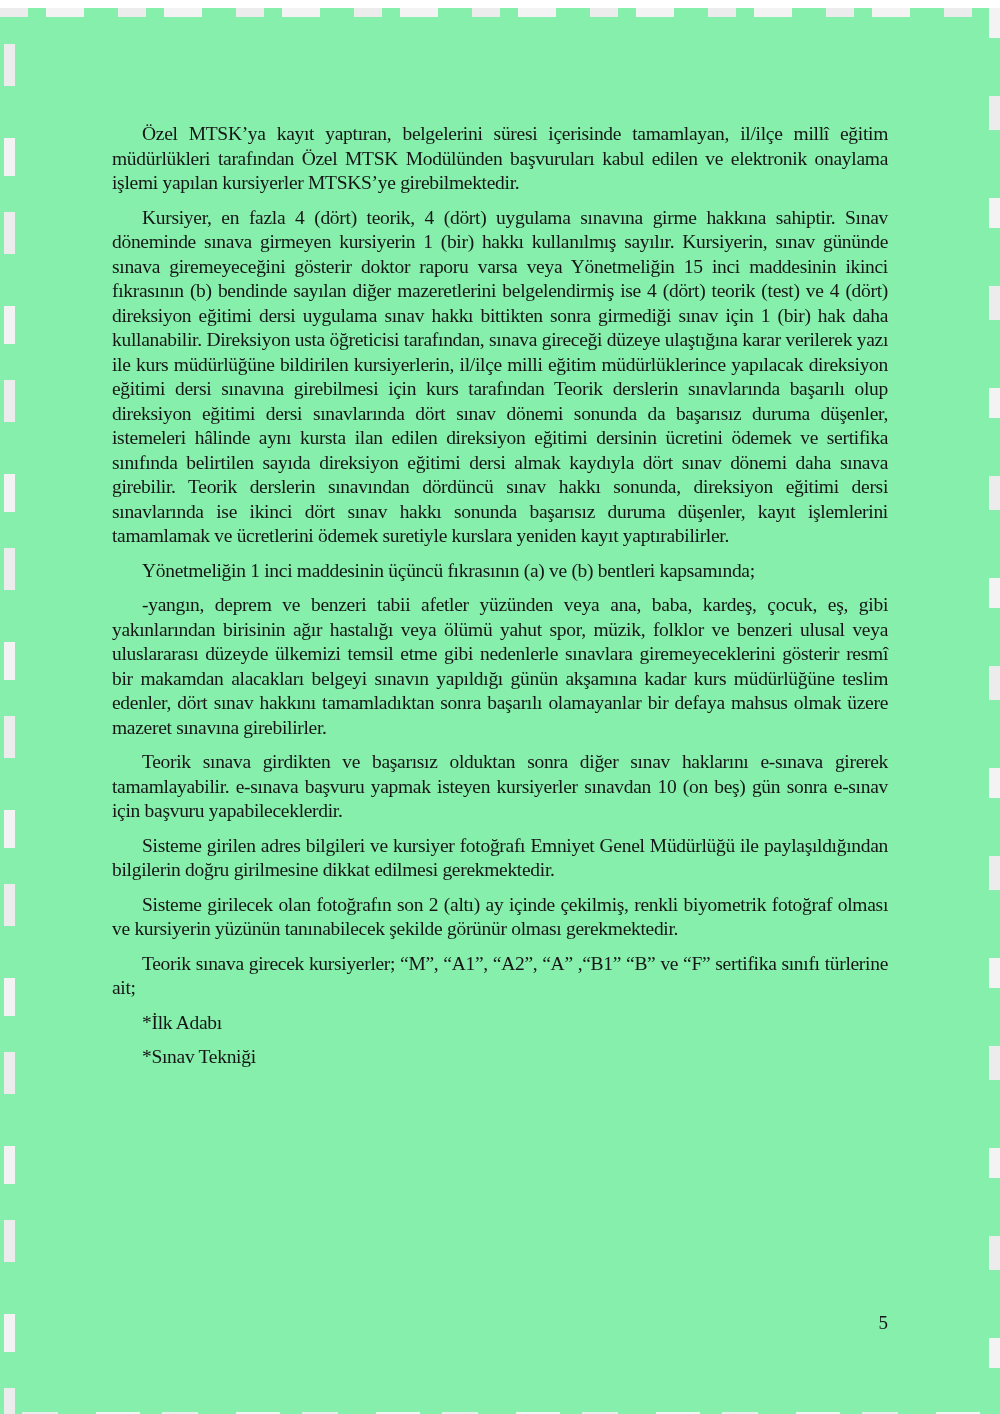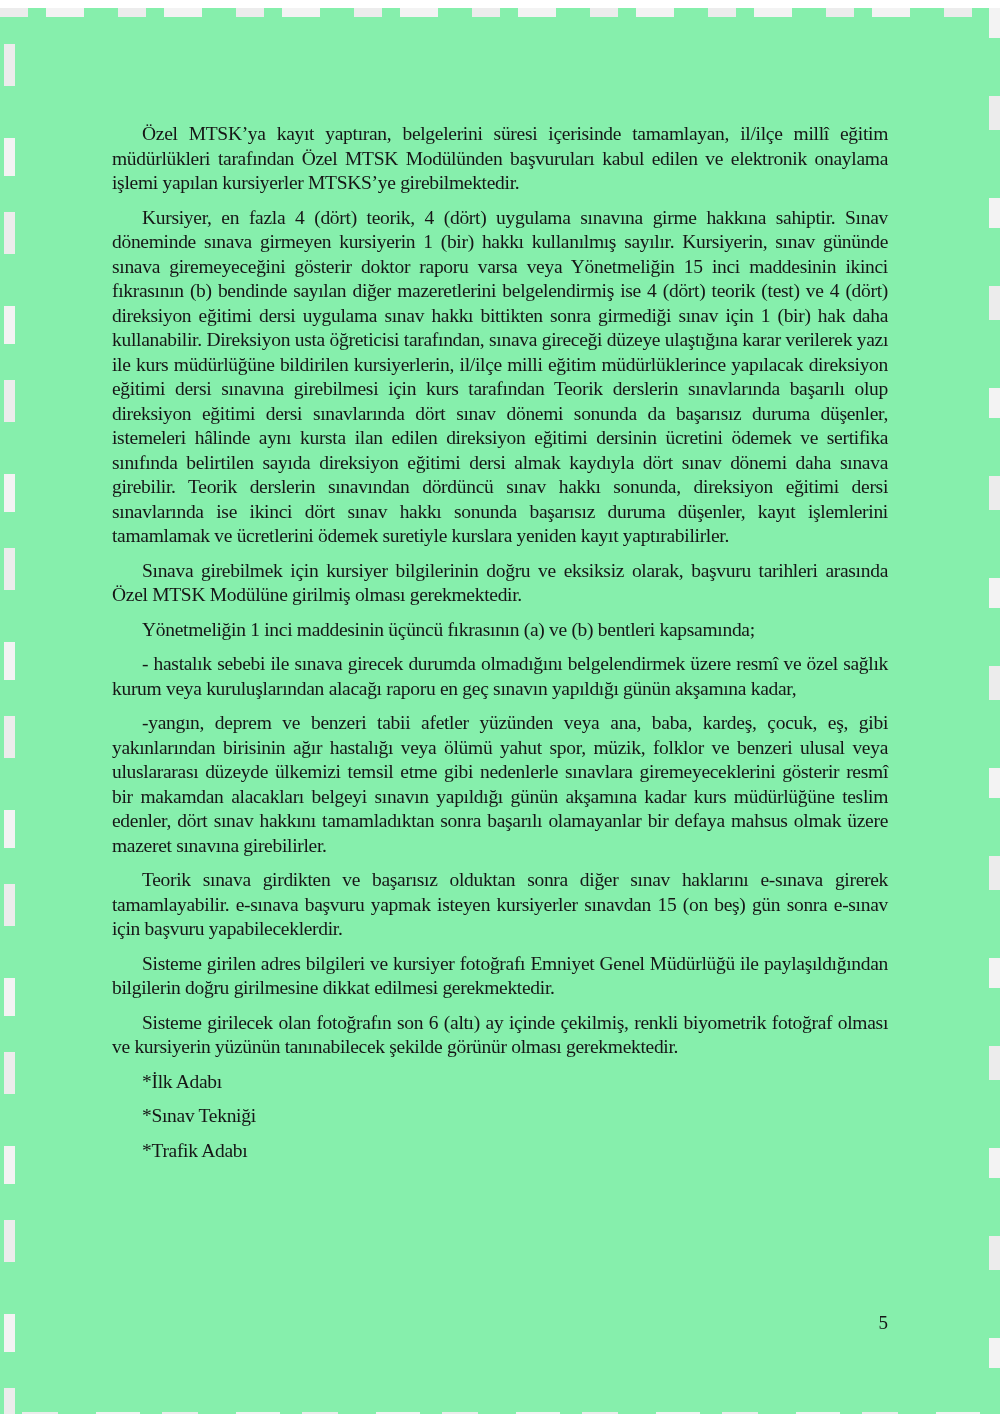--- a/index.html
+++ b/index.html
@@ -76,26 +76,24 @@
 
 <div class="page">
   <div class="noise noise-top"></div>
   <div class="noise noise-bottom"></div>
   <div class="noise noise-left"></div>
   <div class="noise noise-right"></div>
 
   <main class="text-block">
       <p class="para">Özel MTSK’ya kayıt yaptıran, belgelerini süresi içerisinde tamamlayan, il/ilçe millî eğitim müdürlükleri tarafından Özel MTSK Modülünden başvuruları kabul edilen ve elektronik onaylama işlemi yapılan kursiyerler MTSKS’ye girebilmektedir.</p>
       <p class="para">Kursiyer, en fazla 4 (dört) teorik, 4 (dört) uygulama sınavına girme hakkına sahiptir. Sınav döneminde sınava girmeyen kursiyerin 1 (bir) hakkı kullanılmış sayılır. Kursiyerin, sınav gününde sınava giremeyeceğini gösterir doktor raporu varsa veya Yönetmeliğin 15 inci maddesinin ikinci fıkrasının (b) bendinde sayılan diğer mazeretlerini belgelendirmiş ise 4 (dört) teorik (test) ve 4 (dört) direksiyon eğitimi dersi uygulama sınav hakkı bittikten sonra girmediği sınav için 1 (bir) hak daha kullanabilir. Direksiyon usta öğreticisi tarafından, sınava gireceği düzeye ulaştığına karar verilerek yazı ile kurs müdürlüğüne bildirilen kursiyerlerin, il/ilçe milli eğitim müdürlüklerince yapılacak direksiyon eğitimi dersi sınavına girebilmesi için kurs tarafından Teorik derslerin sınavlarında başarılı olup direksiyon eğitimi dersi sınavlarında dört sınav dönemi sonunda da başarısız duruma düşenler, istemeleri hâlinde aynı kursta ilan edilen direksiyon eğitimi dersinin ücretini ödemek ve sertifika sınıfında belirtilen sayıda direksiyon eğitimi dersi almak kaydıyla dört sınav dönemi daha sınava girebilir. Teorik derslerin sınavından dördüncü sınav hakkı sonunda, direksiyon eğitimi dersi sınavlarında ise ikinci dört sınav hakkı sonunda başarısız duruma düşenler, kayıt işlemlerini tamamlamak ve ücretlerini ödemek suretiyle kurslara yeniden kayıt yaptırabilirler.</p>
-      <p class="para">Sınava girebilmek için kursiyer bilgilerinin doğru ve eksiksiz olarak, başvuru tarihleri arasında Özel MTSK Modülüne girilmiş olması gerekmektedir.</p>
       <p class="para">Yönetmeliğin 1 inci maddesinin üçüncü fıkrasının (a) ve (b) bentleri kapsamında;</p>
-      <p class="para">- hastalık sebebi ile sınava girecek durumda olmadığını belgelendirmek üzere resmî ve özel sağlık kurum veya kuruluşlarından alacağı raporu en geç sınavın yapıldığı günün akşamına kadar,</p>
       <p class="para">-yangın, deprem ve benzeri tabii afetler yüzünden veya ana, baba, kardeş, çocuk, eş, gibi yakınlarından birisinin ağır hastalığı veya ölümü yahut spor, müzik, folklor ve benzeri ulusal veya uluslararası düzeyde ülkemizi temsil etme gibi nedenlerle sınavlara giremeyeceklerini gösterir resmî bir makamdan alacakları belgeyi sınavın yapıldığı günün akşamına kadar kurs müdürlüğüne teslim edenler, dört sınav hakkını tamamladıktan sonra başarılı olamayanlar bir defaya mahsus olmak üzere mazeret sınavına girebilirler.</p>
-      <p class="para">Teorik sınava girdikten ve başarısız olduktan sonra diğer sınav haklarını e-sınava girerek tamamlayabilir. e-sınava başvuru yapmak isteyen kursiyerler sınavdan 15 (on beş) gün sonra e-sınav için başvuru yapabileceklerdir.</p>
+      <p class="para">Teorik sınava girdikten ve başarısız olduktan sonra diğer sınav haklarını e-sınava girerek tamamlayabilir. e-sınava başvuru yapmak isteyen kursiyerler sınavdan 10 (on beş) gün sonra e-sınav için başvuru yapabileceklerdir.</p>
       <p class="para">Sisteme girilen adres bilgileri ve kursiyer fotoğrafı Emniyet Genel Müdürlüğü ile paylaşıldığından bilgilerin doğru girilmesine dikkat edilmesi gerekmektedir.</p>
-      <p class="para">Sisteme girilecek olan fotoğrafın son 6 (altı) ay içinde çekilmiş, renkli biyometrik fotoğraf olması ve kursiyerin yüzünün tanınabilecek şekilde görünür olması gerekmektedir.</p>
+      <p class="para">Sisteme girilecek olan fotoğrafın son 2 (altı) ay içinde çekilmiş, renkli biyometrik fotoğraf olması ve kursiyerin yüzünün tanınabilecek şekilde görünür olması gerekmektedir.</p>
+      <p class="para">Teorik sınava girecek kursiyerler; “M”, “A1”, “A2”, “A” ,“B1” “B” ve “F” sertifika sınıfı türlerine ait;</p>
       <p class="para">*İlk Adabı</p>
       <p class="para">*Sınav Tekniği</p>
-      <p class="para">*Trafik Adabı</p>
     </main>
 
   <div class="page-number">5</div>
 </div>
 
 </body></html>

